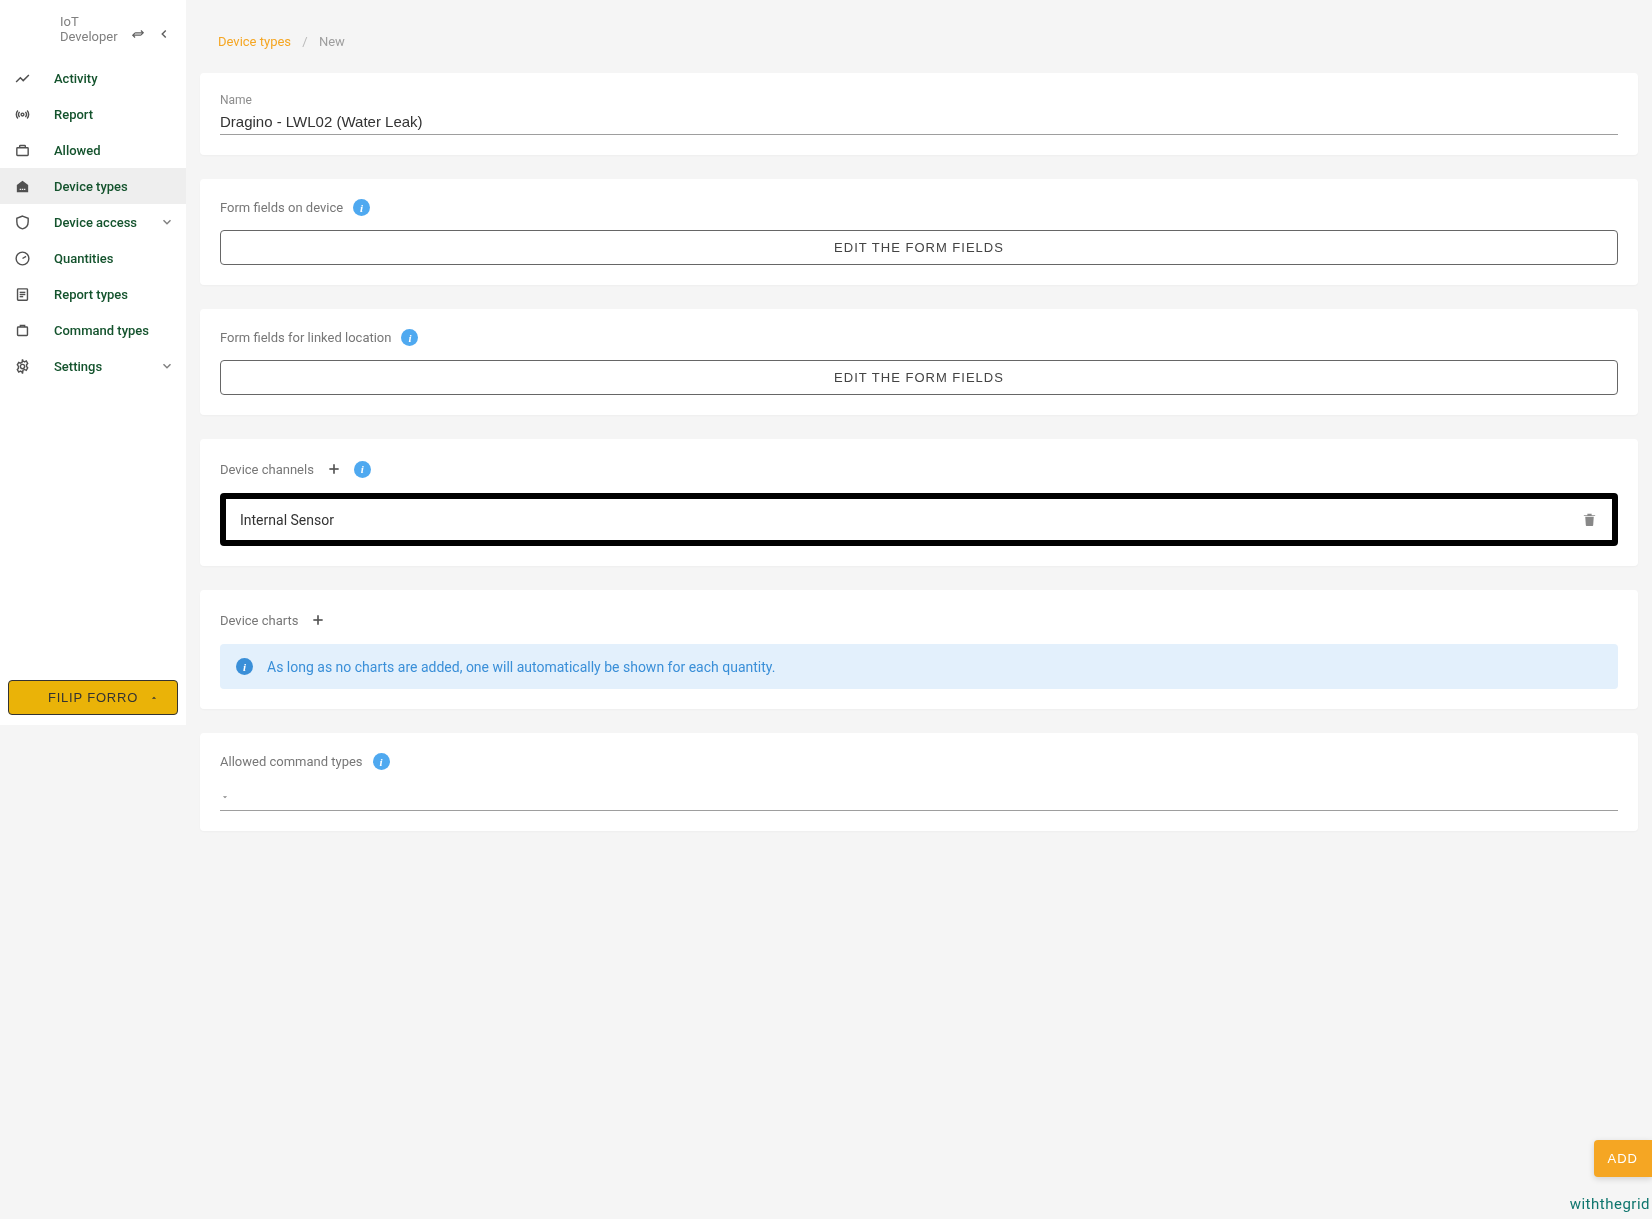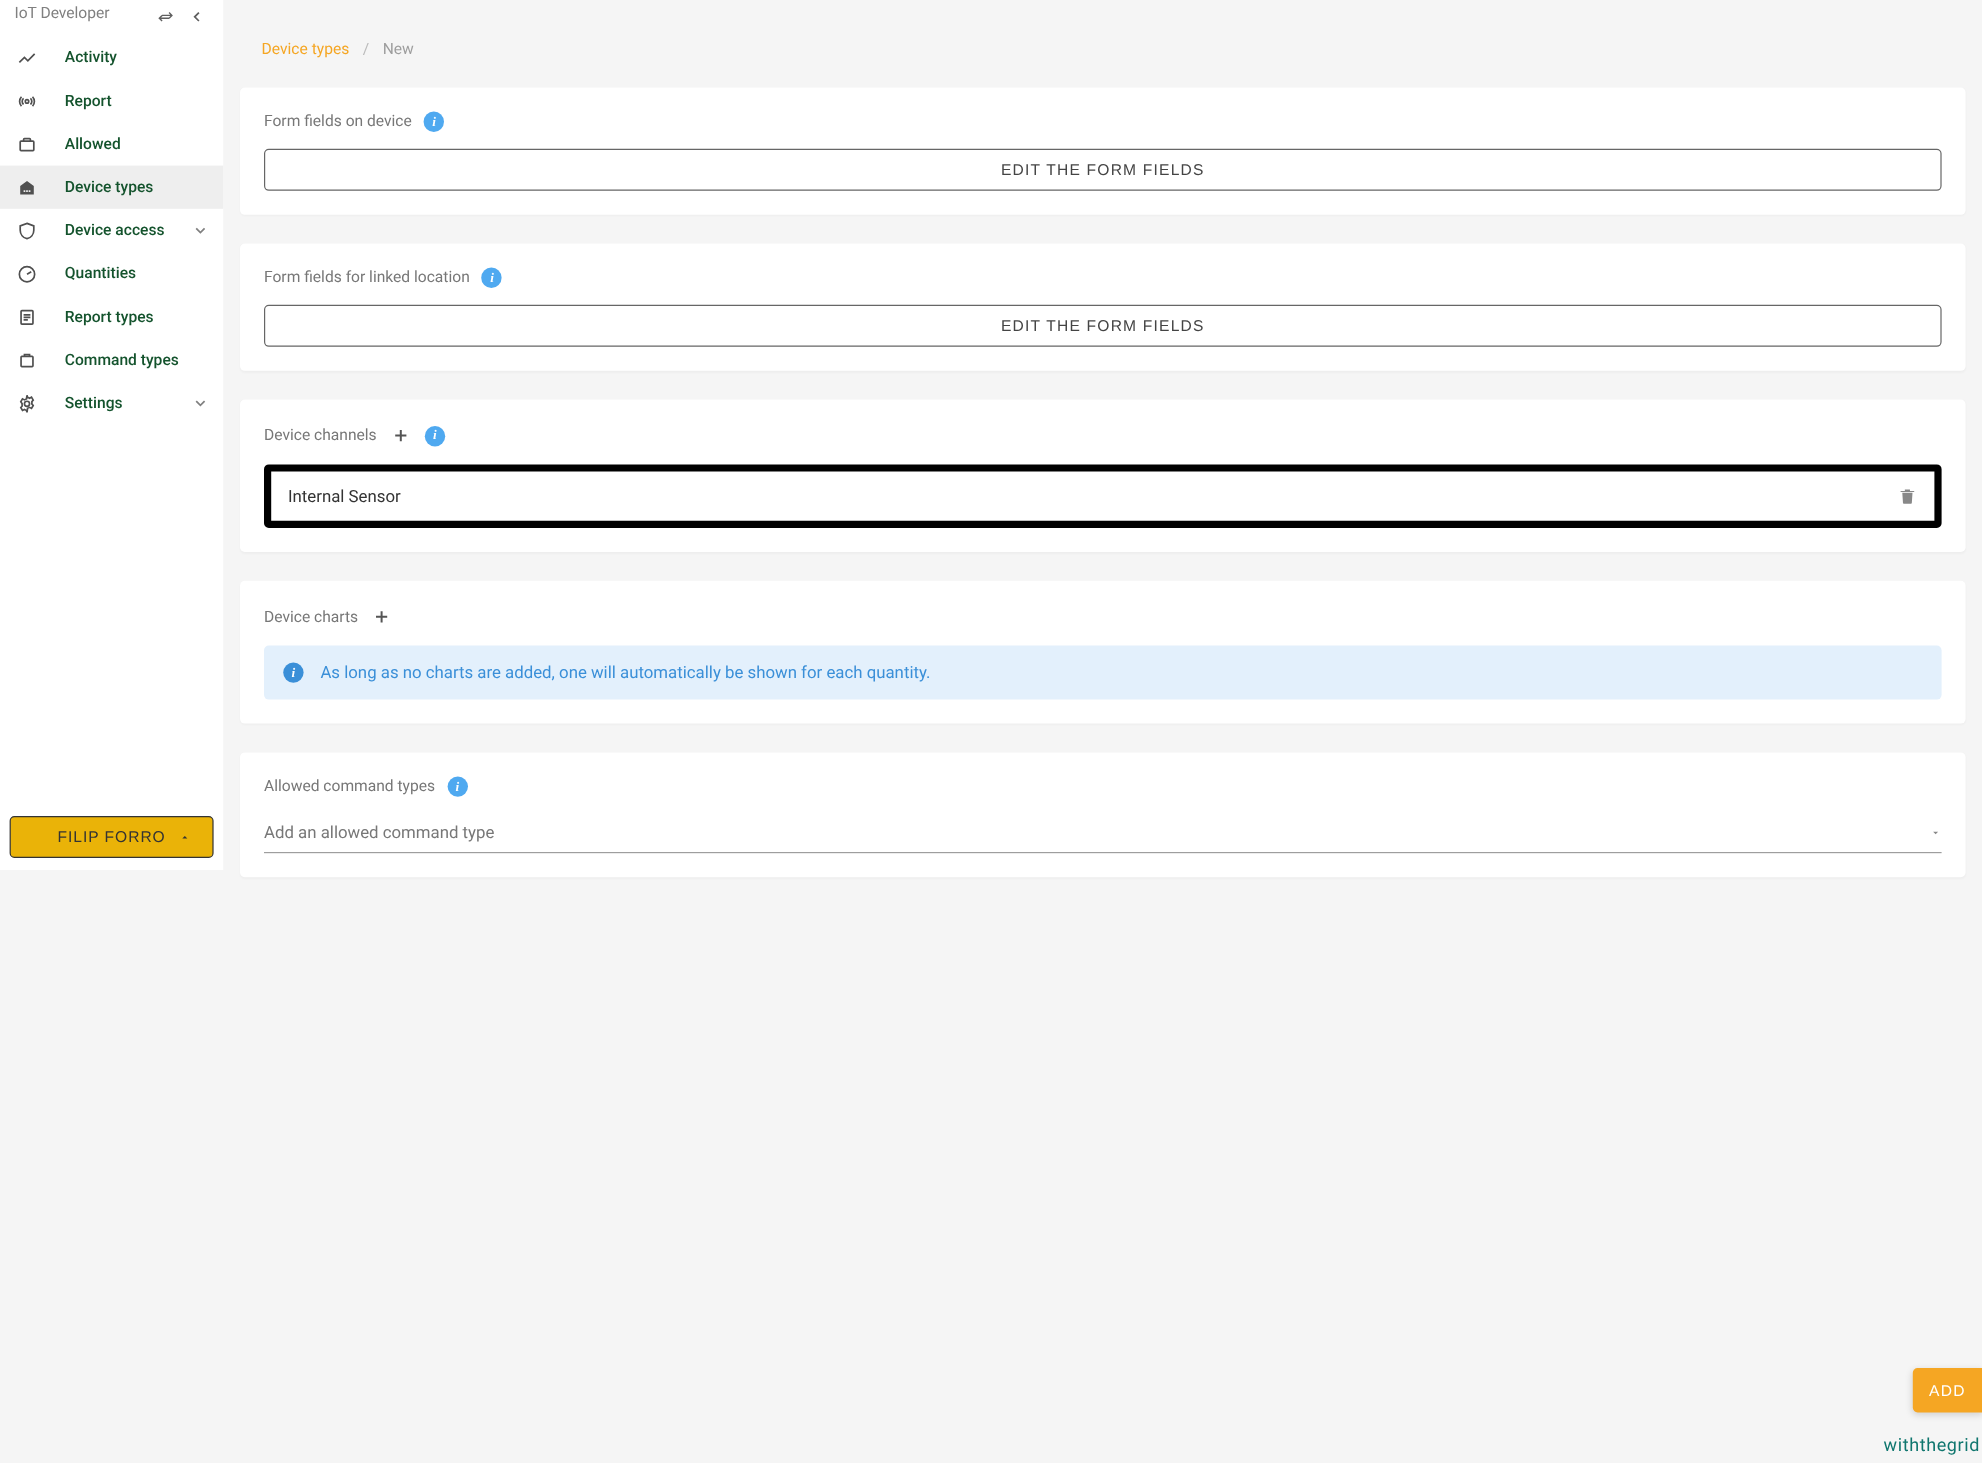--- a/index.html
+++ b/index.html
@@ -19,24 +19,25 @@
     }
     .sidebar {
       width: 186px;
       background: #fff;
       display: flex;
       flex-direction: column;
       height: 725px;
     }
     .sidebar-header {
       display: flex;
-      align-items: flex-start;
-      padding: 4px 12px;
+      align-items: flex-end;
+      padding: 14px 12px;
       color: #808080;
       font-size: 13px;
+      margin-left: 48px;
     }
     .sidebar-header .title {
       flex: 1;
     }
     .sidebar-header .icon-btn {
       width: 20px;
       height: 20px;
       display: inline-flex;
       align-items: center;
       justify-content: center;
@@ -398,20 +399,26 @@
     </div>
   </aside>
 
   <main class="main">
     <div class="breadcrumb">
       <span class="crumb-link">Device types</span>
       <span class="sep">/</span>
       <span>New</span>
     </div>
 
+    <div class="card">
+      <div class="field-group">
+        <div class="field-label">Name</div>
+        <input class="text-input" type="text" value="Dragino - LWL02 (Water Leak)" style="">
+      </div>
+    </div>
 
     <div class="card">
       <div class="section-label-row">
         <span class="section-label">Form fields on device</span>
         <span class="info-badge">i</span>
       </div>
       <button class="outlined-btn">EDIT THE FORM FIELDS</button>
     </div>
 
     <div class="card">
@@ -460,21 +467,20 @@
         <span>As long as no charts are added, one will automatically be shown for each quantity.</span>
       </div>
     </div>
 
     <div class="card">
       <div class="section-label-row">
         <span class="section-label">Allowed command types</span>
         <span class="info-badge">i</span>
       </div>
       <div class="select-input">
-        <span class="placeholder">Add an allowed command type</span>
         <span class="dropdown-arrow">
           <svg width="10" height="10" viewBox="0 0 24 24" fill="currentColor">
               <path d="M7 10l5 5 5-5z"></path>
             </svg>
         </span>
       </div>
     </div>
   </main>
 </div>
 

